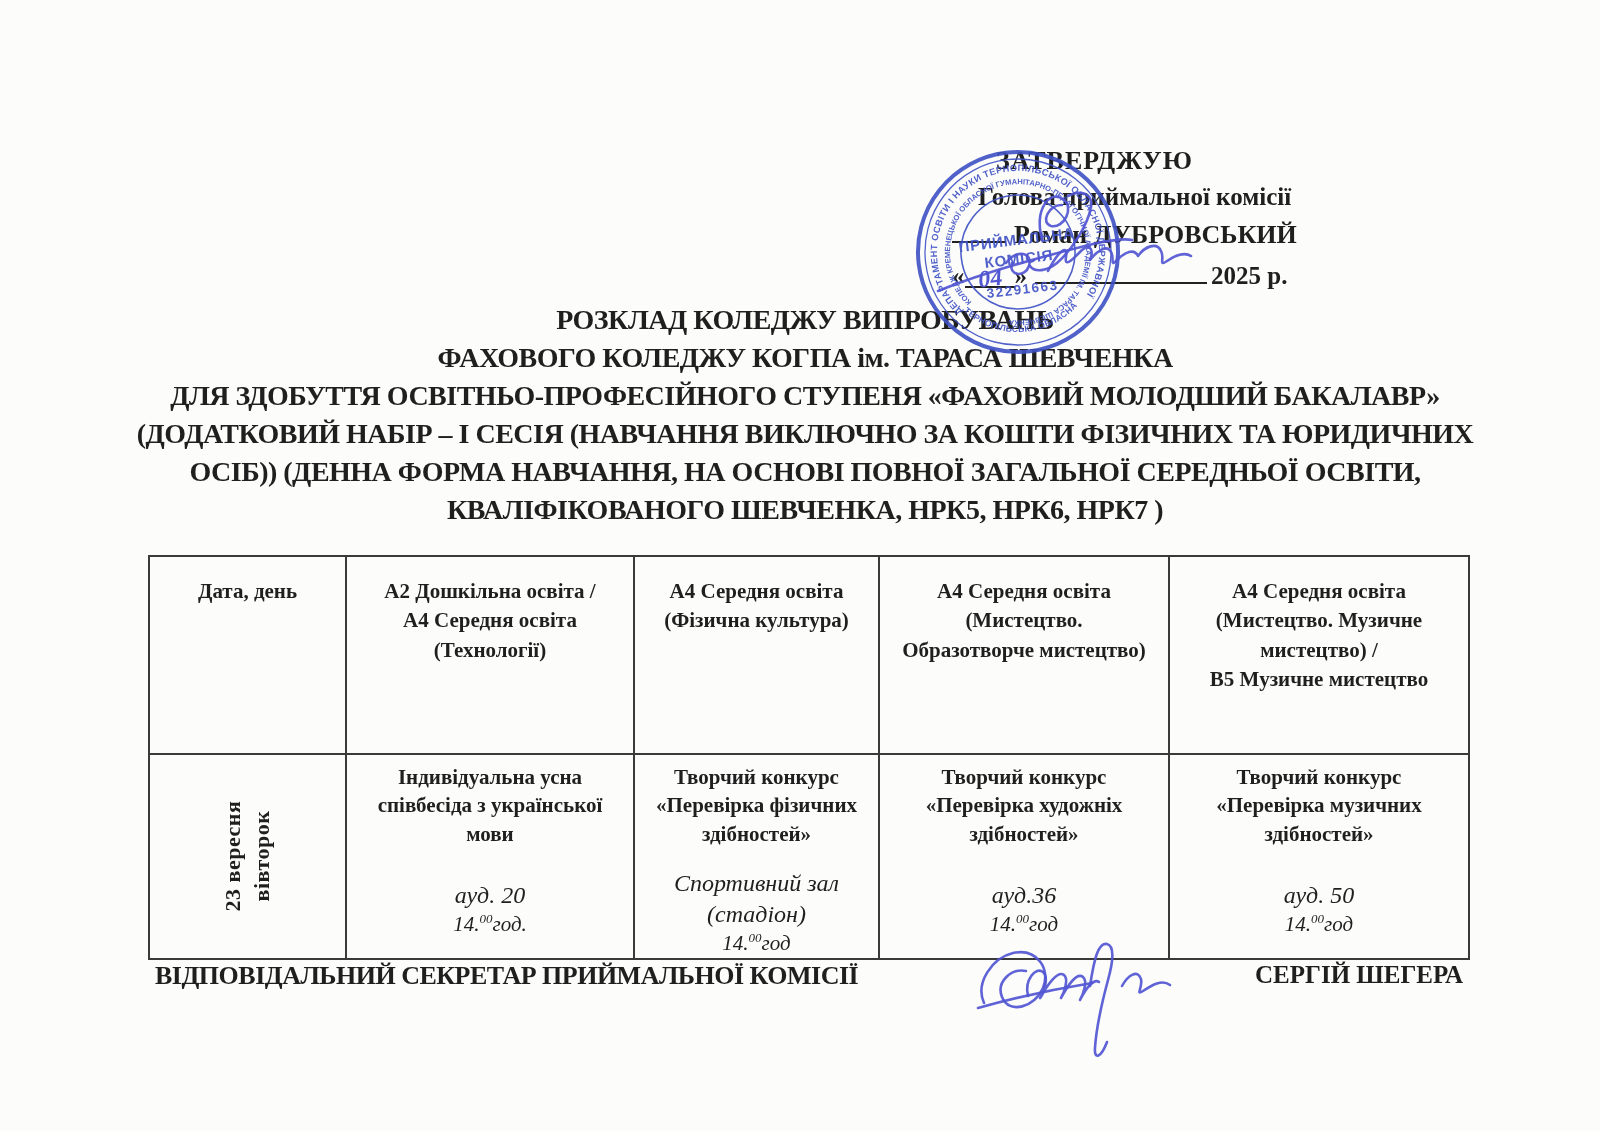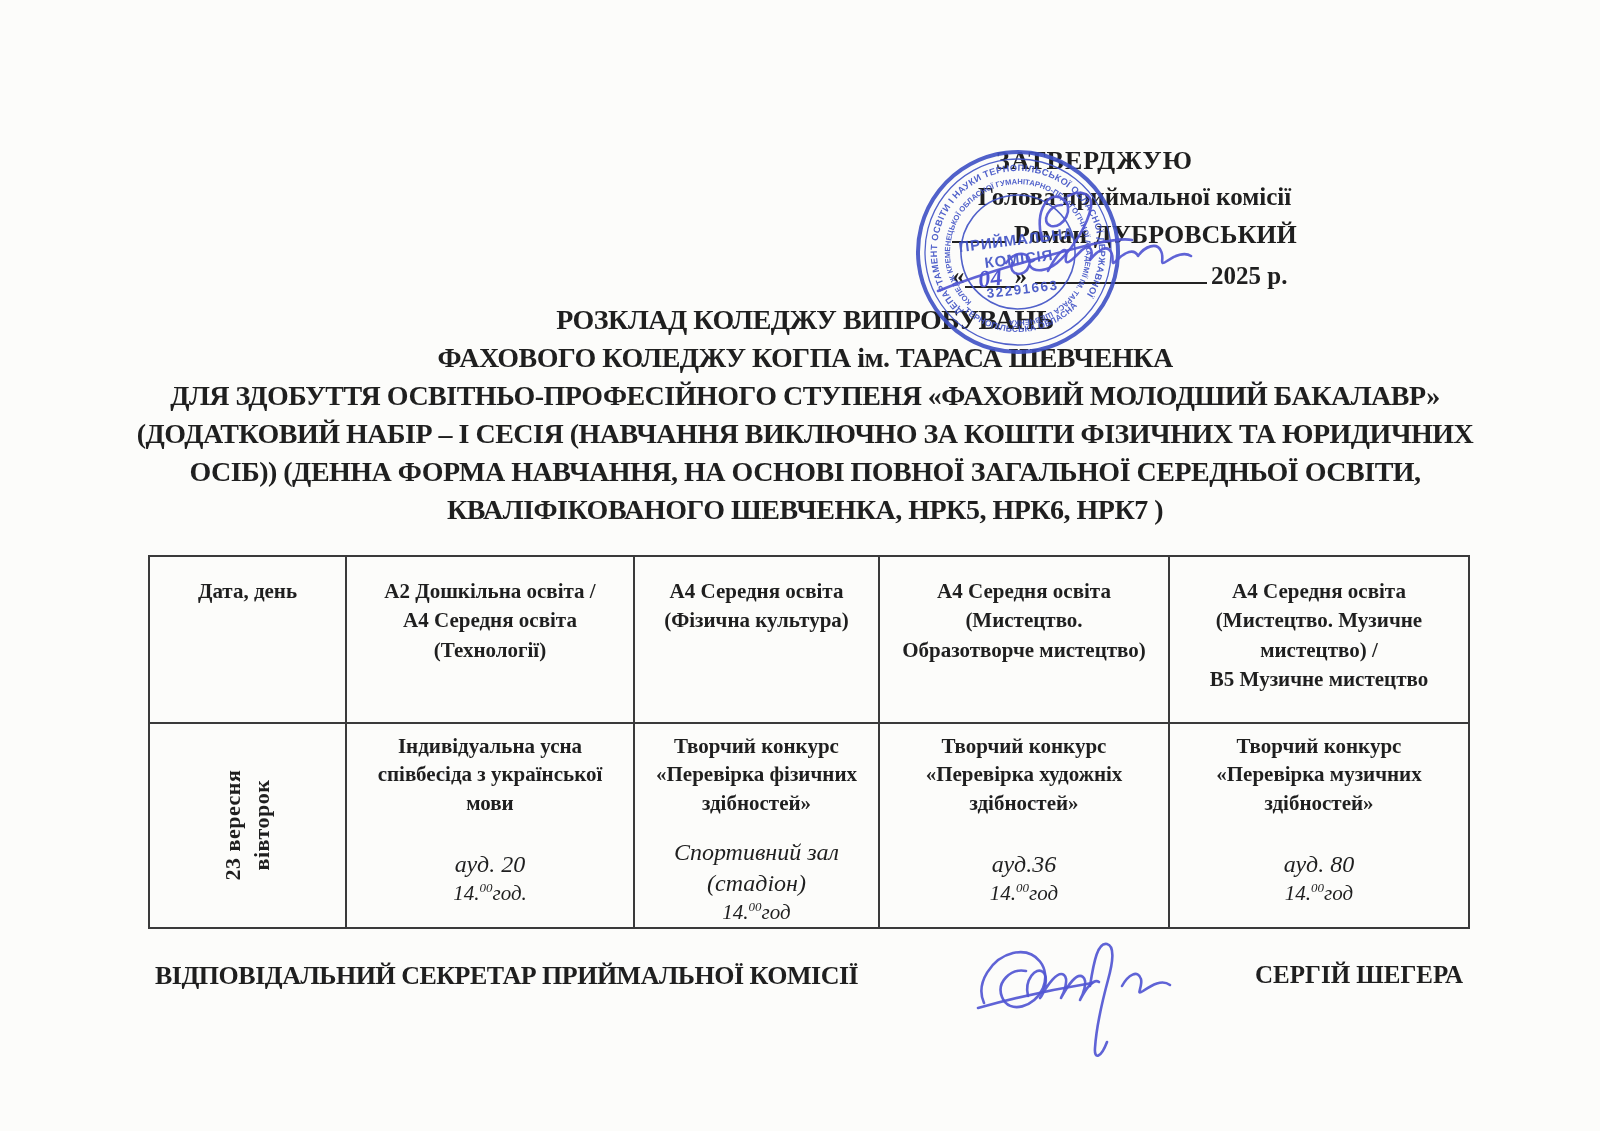--- a/index.html
+++ b/index.html
@@ -38,21 +38,21 @@
   table.schedule th, table.schedule td{
     border:2px solid #3a3a3a;
     text-align:center;
     padding:0 8px;
   }
   table.schedule th{
     font-size:21px;font-weight:bold;vertical-align:top;
     padding-top:20px;line-height:1.4;white-space:pre-line;
   }
   th.th-date{padding-top:30px;}
-  tr.head-row{height:167px;}
+  tr.head-row{height:198px;}
   tr.body-row{height:190px;}
   table.schedule td{vertical-align:top;}
   td.c-date{position:relative;}
   .rot-date{
     position:absolute;left:50%;top:50%;width:190px;
     transform:translate(-50%,-50%) rotate(-90deg);
     white-space:pre-line;text-align:center;
     font-weight:bold;font-size:22px;line-height:1.3;letter-spacing:0.5px;
   }
   .cell-title{font-size:21px;font-weight:bold;white-space:pre-line;line-height:1.35;margin-top:8px;}
@@ -142,21 +142,21 @@
         <div class="cell-title">Творчий конкурс
 «Перевірка художніх
 здібностей»</div>
         <div class="cell-loc">ауд.36</div>
         <div class="cell-time"><span>14.</span><sup>00</sup><span>год</span></div>
       </td>
       <td>
         <div class="cell-title">Творчий конкурс
 «Перевірка музичних
 здібностей»</div>
-        <div class="cell-loc">ауд. 80</div>
+        <div class="cell-loc">ауд. 50</div>
         <div class="cell-time"><span>14.</span><sup>00</sup><span>год</span></div>
       </td>
     </tr>
   </tbody>
     </table>
 
   <div class="footer-label">ВІДПОВІДАЛЬНИЙ СЕКРЕТАР ПРИЙМАЛЬНОЇ КОМІСІЇ</div>
   <div class="footer-name">СЕРГІЙ ШЕГЕРА</div>
 
   <svg class="stamp" viewBox="0 0 212 212">

